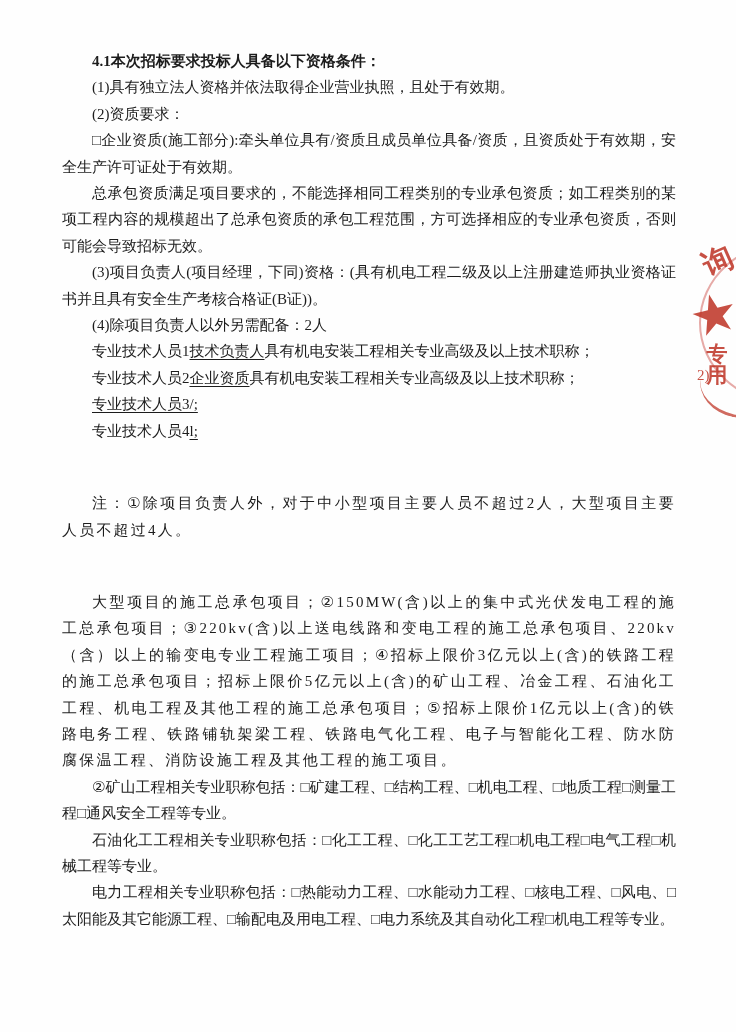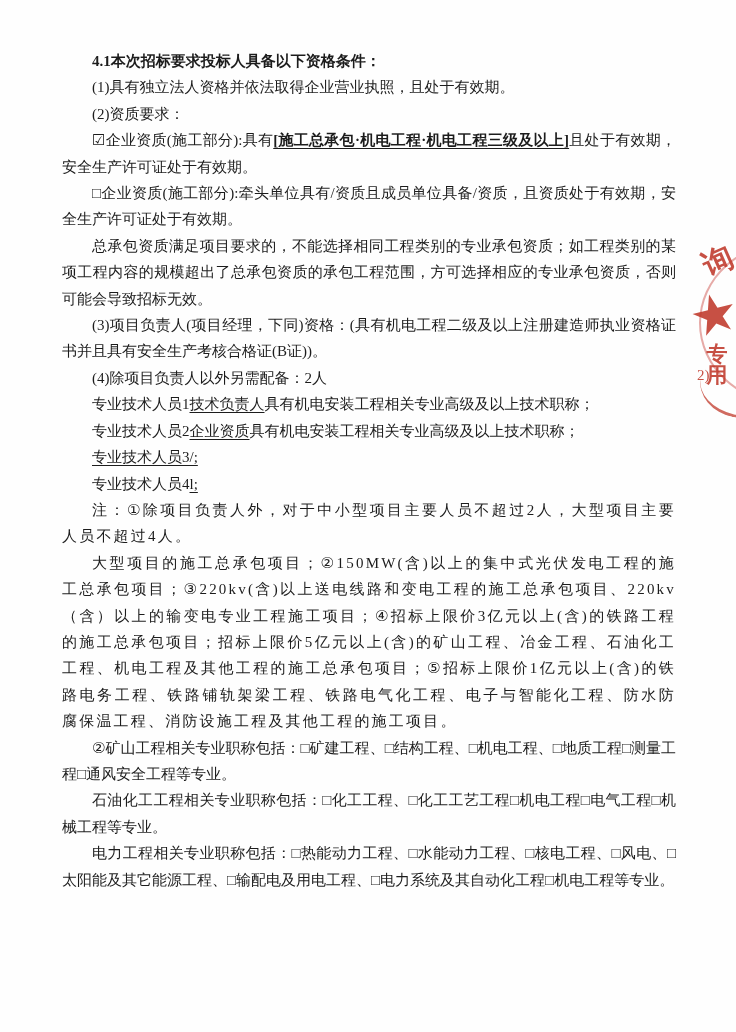--- a/index.html
+++ b/index.html
@@ -32,20 +32,21 @@
   }
   .para {
     margin: 0;
     text-indent: 2em;
   }
   .para.bold {
     font-weight: bold;
   }
   .para.spaced {
     letter-spacing: 2.2px;
+    margin-top: 46px;
   }
   .seg.u {
     text-decoration: underline;
     text-underline-offset: 3px;
   }
   .seg.b {
     font-weight: bold;
   }
   
   .stamp-circle {
@@ -103,21 +104,20 @@
 </style>
 </head>
 <body>
 
 <div class="page">
 
   <div class="doc-body">
       <p class="para bold"><span class="seg">4.1本次招标要求投标人具备以下资格条件：</span></p>
       <p class="para"><span class="seg">(1)具有独立法人资格并依法取得企业营业执照，且处于有效期。</span></p>
       <p class="para"><span class="seg">(2)资质要求：</span></p>
-      <p class="para"><span class="seg">☑企业资质(施工部分):具有</span><span class="seg u b">[施工总承包·机电工程·机电工程三级及以上]</span><span class="seg">且处于有效期，安全生产许可证处于有效期。</span></p>
       <p class="para"><span class="seg">□企业资质(施工部分):牵头单位具有/资质且成员单位具备/资质，且资质处于有效期，安全生产许可证处于有效期。</span></p>
       <p class="para"><span class="seg">总承包资质满足项目要求的，不能选择相同工程类别的专业承包资质；如工程类别的某项工程内容的规模超出了总承包资质的承包工程范围，方可选择相应的专业承包资质，否则可能会导致招标无效。</span></p>
       <p class="para"><span class="seg">(3)项目负责人(项目经理，下同)资格：(具有机电工程二级及以上注册建造师执业资格证书并且具有安全生产考核合格证(B证))。</span></p>
       <p class="para"><span class="seg">(4)除项目负责人以外另需配备：2人</span></p>
       <p class="para"><span class="seg">专业技术人员1</span><span class="seg u">技术负责人</span><span class="seg">具有机电安装工程相关专业高级及以上技术职称；</span></p>
       <p class="para"><span class="seg">专业技术人员2</span><span class="seg u">企业资质</span><span class="seg">具有机电安装工程相关专业高级及以上技术职称；</span></p>
       <p class="para"><span class="seg u">专业技术人员3/;</span></p>
       <p class="para"><span class="seg">专业技术人员4</span><span class="seg u">l;</span></p>
       <p class="para spaced"><span class="seg">注：①除项目负责人外，对于中小型项目主要人员不超过2人，大型项目主要人员不超过4人。</span></p>
       <p class="para spaced"><span class="seg">大型项目的施工总承包项目；②150MW(含)以上的集中式光伏发电工程的施工总承包项目；③220kv(含)以上送电线路和变电工程的施工总承包项目、220kv （含）以上的输变电专业工程施工项目；④招标上限价3亿元以上(含)的铁路工程的施工总承包项目；招标上限价5亿元以上(含)的矿山工程、冶金工程、石油化工工程、机电工程及其他工程的施工总承包项目；⑤招标上限价1亿元以上(含)的铁路电务工程、铁路铺轨架梁工程、铁路电气化工程、电子与智能化工程、防水防腐保温工程、消防设施工程及其他工程的施工项目。</span></p>

